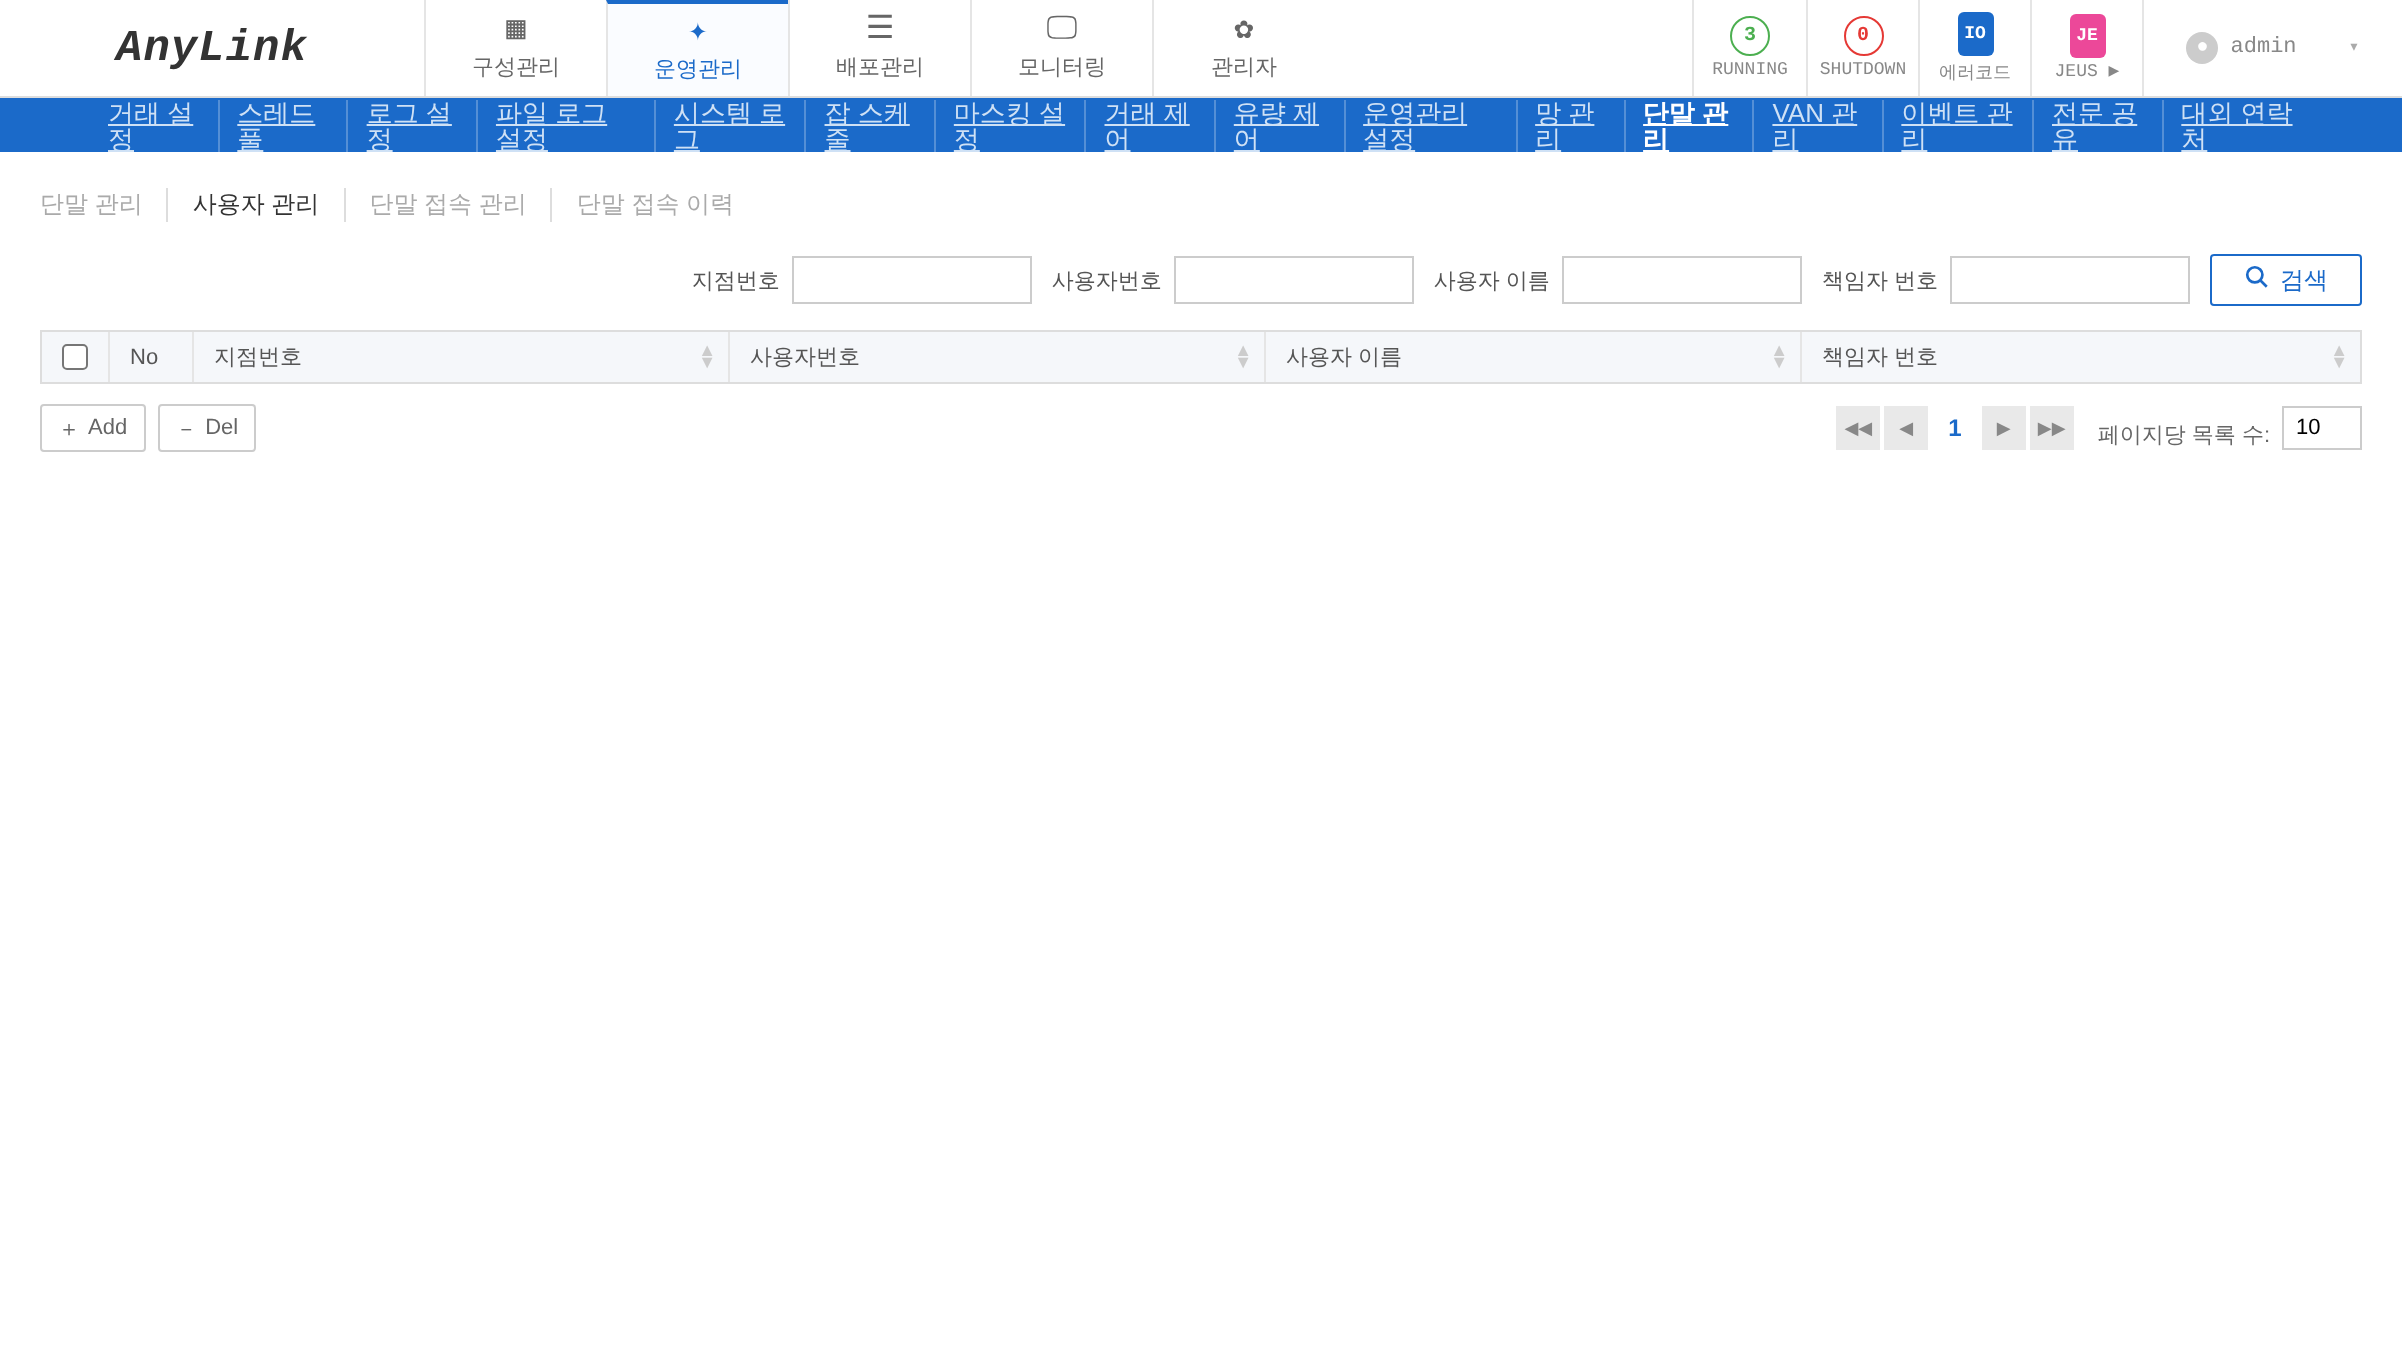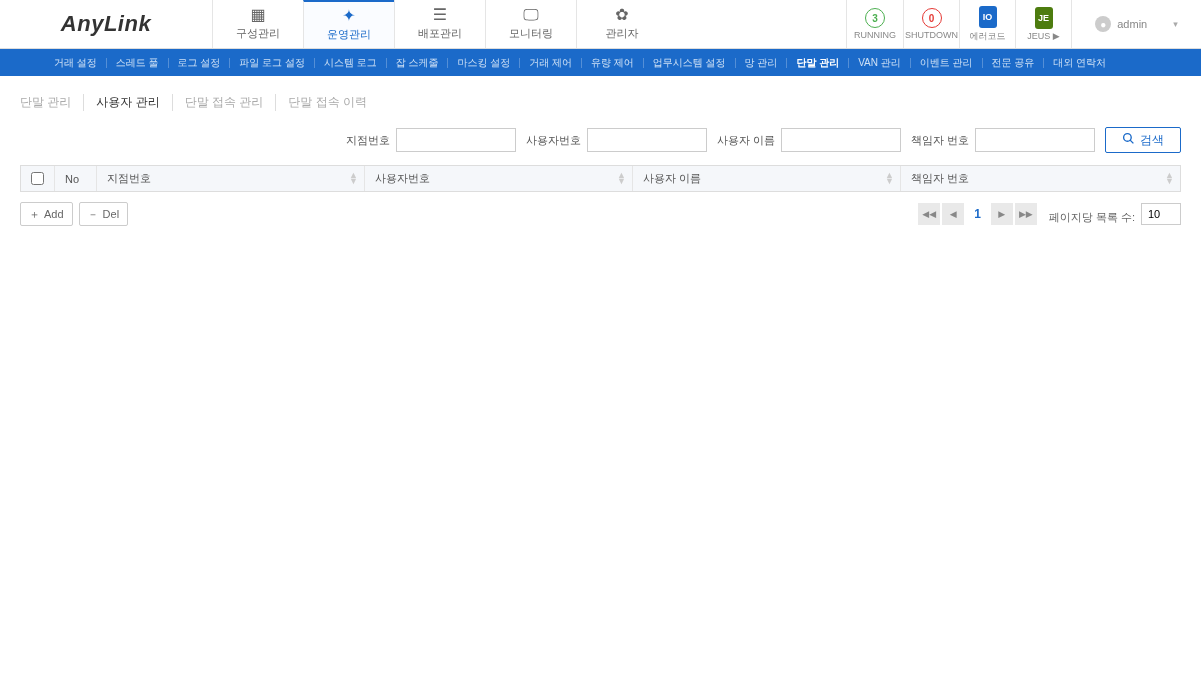--- a/index.html
+++ b/index.html
@@ -12,20 +12,21 @@
       height: 675px;
       overflow: hidden;
     }
     
     .header {
       display: flex;
       align-items: stretch;
       border-bottom: 1px solid #ddd;
       height: 49px;
       background: #fff;
+      font-family: Liberation Mono, monospace;
     }
     .logo {
       width: 212px;
       display: flex;
       align-items: center;
       justify-content: center;
       font-size: 22px;
       font-weight: 900;
       font-style: italic;
       letter-spacing: 0.5px;
@@ -107,25 +108,26 @@
     .blue-bar {
       background: #1b6ac9;
       height: 27px;
       display: flex;
       align-items: center;
       padding: 0 45px;
       gap: 0;
     }
     .blue-item {
       color: #cfe1f5;
-      font-size: 10px;
+      font-size: 13px;
       padding: 0 9px;
       cursor: pointer;
       border-right: 1px solid rgba(255,255,255,0.25);
       line-height: 1;
+      text-decoration: underline;
     }
     .blue-item:last-child { border-right: none; }
     .blue-item.active { color: #fff; font-weight: bold; }
     
     .content {
       padding: 18px 20px;
     }
     .sub-tabs {
       display: flex;
       align-items: center;
@@ -286,42 +288,42 @@
     </div>
     <div class="status-box">
       <div class="circle-badge circle-red">0</div>
       <span>SHUTDOWN</span>
     </div>
     <div class="status-box">
       <div class="square-badge">IO</div>
       <span>에러코드</span>
     </div>
     <div class="status-box">
-      <div class="square-badge" style="background:#4d7c0f">JE</div>
+      <div class="square-badge" style="background:#ec4899">JE</div>
       <span>JEUS ▶</span>
     </div>
   </div>
   <div class="user-box">
     <span class="user-icon">●</span>
     <span>admin</span>
     <span class="chev-down">▾</span>
   </div>
 </div>
 
 <div class="blue-bar">
   <span class="blue-item">거래 설정</span>
   <span class="blue-item">스레드 풀</span>
   <span class="blue-item">로그 설정</span>
   <span class="blue-item">파일 로그 설정</span>
   <span class="blue-item">시스템 로그</span>
   <span class="blue-item">잡 스케줄</span>
   <span class="blue-item">마스킹 설정</span>
   <span class="blue-item">거래 제어</span>
   <span class="blue-item">유량 제어</span>
-  <span class="blue-item">업무시스템 설정</span>
+  <span class="blue-item">운영관리 설정</span>
   <span class="blue-item">망 관리</span>
   <span class="blue-item active">단말 관리</span>
   <span class="blue-item">VAN 관리</span>
   <span class="blue-item">이벤트 관리</span>
   <span class="blue-item">전문 공유</span>
   <span class="blue-item">대외 연락처</span>
 </div>
 
 <div class="content">
   <div class="sub-tabs">

